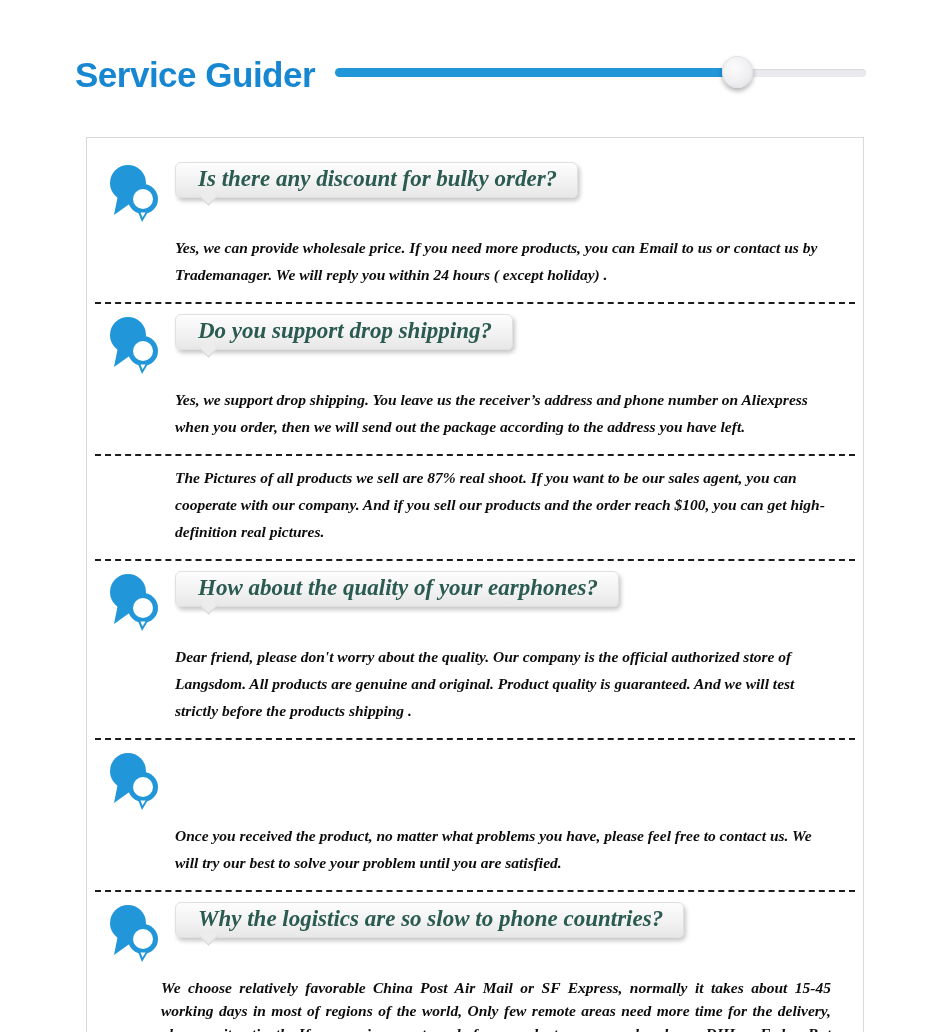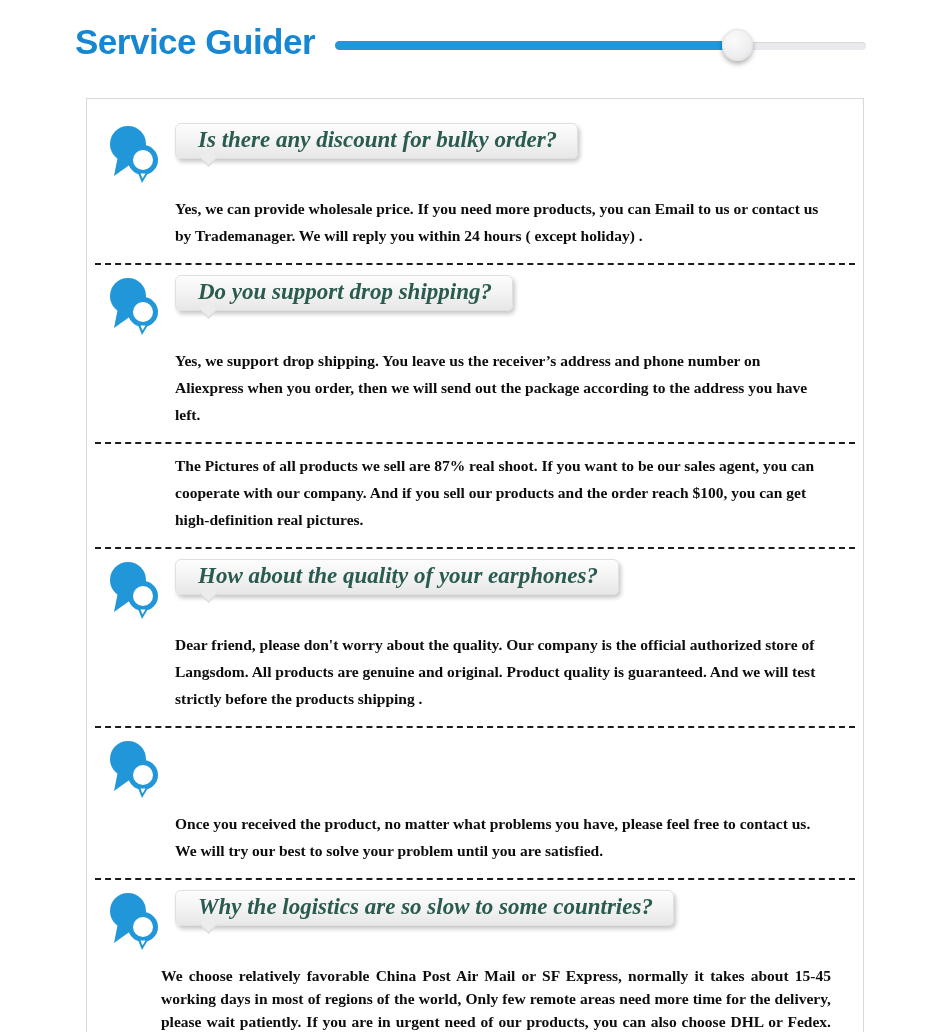--- a/index.html
+++ b/index.html
@@ -7,23 +7,24 @@
   body {
     height: 1032px;
     overflow: hidden;
     font-family: "Liberation Sans", sans-serif;
     position: relative;
   }
 
   
   .header {
     display: flex;
-    align-items: flex-end;
+    align-items: flex-start;
     padding: 16px 84px 0 75px;
     height: 62px;
+    margin-top: 39px;
   }
   .page-title {
     color: #1787d2;
     font-size: 35px;
     font-weight: bold;
     letter-spacing: -0.5px;
     white-space: nowrap;
   }
   .slider {
     position: relative;
@@ -100,20 +101,21 @@
     bottom: -6px;
     width: 12px;
     height: 12px;
     background: #ececec;
     border-right: 1px solid #d8d8d8;
     border-bottom: 1px solid #d8d8d8;
     transform: rotate(45deg);
   }
   .answer {
     font-family: "Liberation Serif", serif;
+    font-style: italic;
     font-weight: bold;
     font-size: 15.5px;
     line-height: 27px;
     color: #0d0d0d;
     margin: 8px 18px 14px 70px;
   }
   .answer--tight {
     line-height: 23px;
     text-align: justify;
     margin: 10px 14px 10px 56px;
@@ -216,19 +218,19 @@
     <div class="faq-head">
       <svg class="bubble-icon" viewBox="0 0 58 64" xmlns="http://www.w3.org/2000/svg">
         <circle cx="23" cy="21" r="18" fill="#2196d9"></circle>
         <path d="M13 33 L9 53 L30 38 Z" fill="#2196d9"></path>
         <circle cx="38" cy="37" r="15" fill="#2196d9"></circle>
         <circle cx="38" cy="37" r="10" fill="#ffffff"></circle>
         <path d="M33 50 L37 60 L43 50 Z" fill="#2196d9"></path>
         <path d="M35.5 50.5 L37.5 55.5 L40.5 50.5 Z" fill="#ffffff"></path>
       </svg>
       <div class="q-pill">
-        <span>Why the logistics are so slow to some countries?</span>
+        <span>Why the logistics are so slow to phone countries?</span>
       </div>
     </div>
     <p class="answer answer--tight">We choose relatively favorable China Post Air Mail or SF Express, normally it takes about 15-45 working days in most of regions of the world, Only few remote areas need more time for the delivery, please wait patiently. If you are in urgent need of our products, you can also choose DHL or Fedex. But you should pay corresponding logistics fees. Hope you can understand. Thank you.</p>
   </section>
 
 </div>
 
 </body></html>

